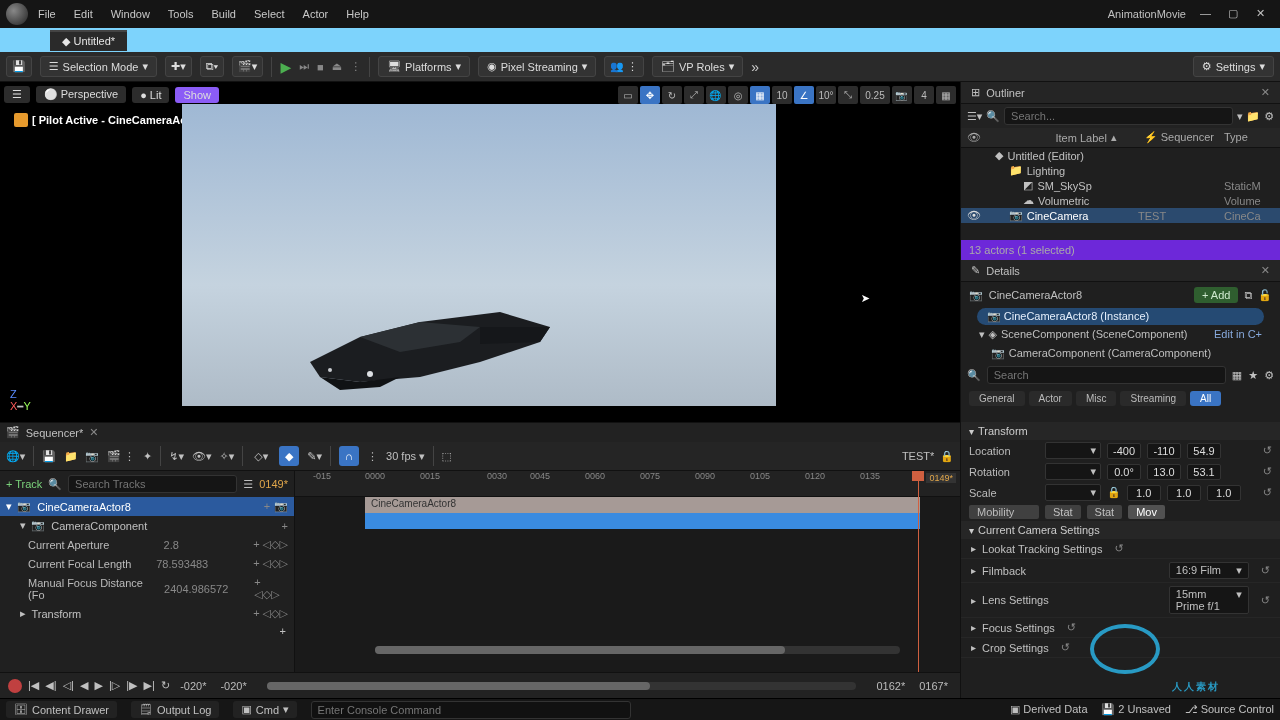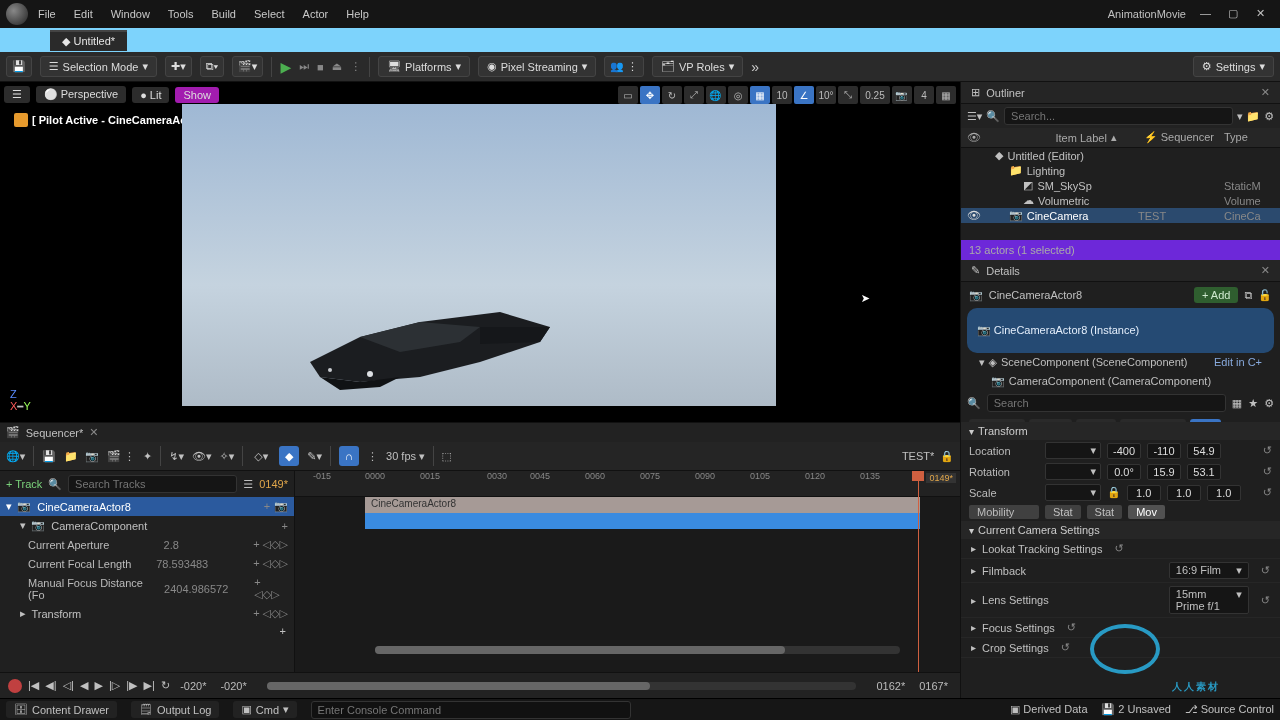--- a/index.html
+++ b/index.html
@@ -23,21 +23,21 @@
 .tbtn.icon { padding: 3px 5px; }
 .play { color: #4caf50; font-size: 14px; }
 .sep { width: 1px; height: 20px; background: #444; }
 .toolbar .right { margin-left: auto; display: flex; align-items: center; gap: 8px; }
 
 
 .main { display: flex; height: 340px; }
 .viewport { flex: 1; background: #000; position: relative; }
 .vp-top { position: absolute; top: 4px; left: 4px; display: flex; gap: 6px; align-items: center; }
 .vp-top .chip { background: #2c2c2c; border-radius: 3px; padding: 2px 8px; color: #ddd; }
-.vp-top .chip.show { background: #a21caf; }
+.vp-top .chip.show { background: #8b5cf6; }
 .vp-topright { position: absolute; top: 4px; right: 4px; display: flex; gap: 2px; }
 .vp-topright .sq { width: 20px; height: 18px; background: #2c2c2c; border-radius: 2px; display:flex; align-items:center; justify-content:center; color:#bbb; font-size:10px; }
 .vp-topright .sq.active { background: #3a74c4; color:#fff; }
 .vp-badge { position: absolute; top: 28px; left: 6px; background: rgba(0,0,0,0.55); padding: 3px 8px; color: #fff; font-weight:600; font-size:12px; display:flex; align-items:center; gap:4px; }
 .vp-badge .ico { width:14px; height:14px; background:#e69a2d; border-radius:2px; }
 .sky { position: absolute; left: 182px; top: 22px; width: 594px; height: 302px; background: linear-gradient(#9fb8d4, #c5d3df 60%, #aebbc7); }
 .ship { position:absolute; left:300px; top:200px; width:260px; height:120px; }
 .axis { position:absolute; left:10px; bottom:10px; font-size:10px; }
 .axis .z { color:#5a8cff; } .axis .x { color:#ff5a5a; } .axis .y { color:#9cff5a; }
 
@@ -54,21 +54,21 @@
 .orow { display:flex; align-items:center; padding:1px 6px; gap:6px; }
 .orow .c1 { flex:1; display:flex; align-items:center; gap:4px; overflow:hidden; white-space:nowrap; } 
 .orow .c2{width:80px;color:#888;} .orow .c3{width:50px;color:#888;}
 .orow.sel { background:#2b4a6e; color:#fff; }
 .orow .eye { width:12px; color:#ddd; }
 .outliner-status { padding:4px 8px; background:#6d28d9; color:#aaa; }
 
 .details-body { flex:1; overflow:hidden; display:flex; flex-direction:column; }
 .actor-row { display:flex; align-items:center; gap:6px; padding:5px 8px; }
 .actor-row .add { margin-left:auto; background:#2f5e2f; color:#cfe9cf; padding:2px 8px; border-radius:3px; }
-.instance { background:#254a73; color:#e4eefb; padding:16px 10px; margin:0 6px; border-radius:10px; }
+.instance { background:#254a73; color:#e4eefb; padding:2px 10px; margin:0 16px; border-radius:10px; }
 .comp-row { padding:3px 18px; color:#bfbfbf; display:flex; gap:4px; font-size:10px; }
 .comp-row .edit { margin-left:auto; color:#88aadd; }
 .det-search { display:flex; gap:6px; padding:3px 6px; align-items:center; }
 .det-search input { flex:1; background:#151515; border:1px solid #333; border-radius:3px; color:#aaa; padding:2px 6px; }
 .filter-row { display:flex; gap:4px; padding:4px 8px; }
 .filter-row span { background:#2a2a2a; padding:2px 10px; border-radius:3px; color:#bbb; font-size:10px; }
 .filter-row span.on { background:#3a74c4; color:#fff; }
 
 .section-h { background:#262626; padding:3px 8px; color:#ccc; font-size:10px; display:flex; align-items:center; gap:4px; }
 .prop-row { display:flex; align-items:center; padding:2px 8px; gap:6px; font-size:10px; }
@@ -515,21 +515,21 @@
     <span class="val">54.9</span>
     <span class="reset">↺</span>
   </div>
   <div class="prop-row">
     <span class="lbl">Rotation</span>
     <span class="dd">
         <span></span>
         <span>▾</span>
       </span>
     <span class="val">0.0°</span>
-    <span class="val">15.9</span>
+    <span class="val">13.0</span>
     <span class="val">53.1</span>
     <span class="reset">↺</span>
   </div>
   <div class="prop-row">
     <span class="lbl">Scale</span>
     <span class="dd">
         <span></span>
         <span>▾</span>
       </span>
     <span>🔒</span>

